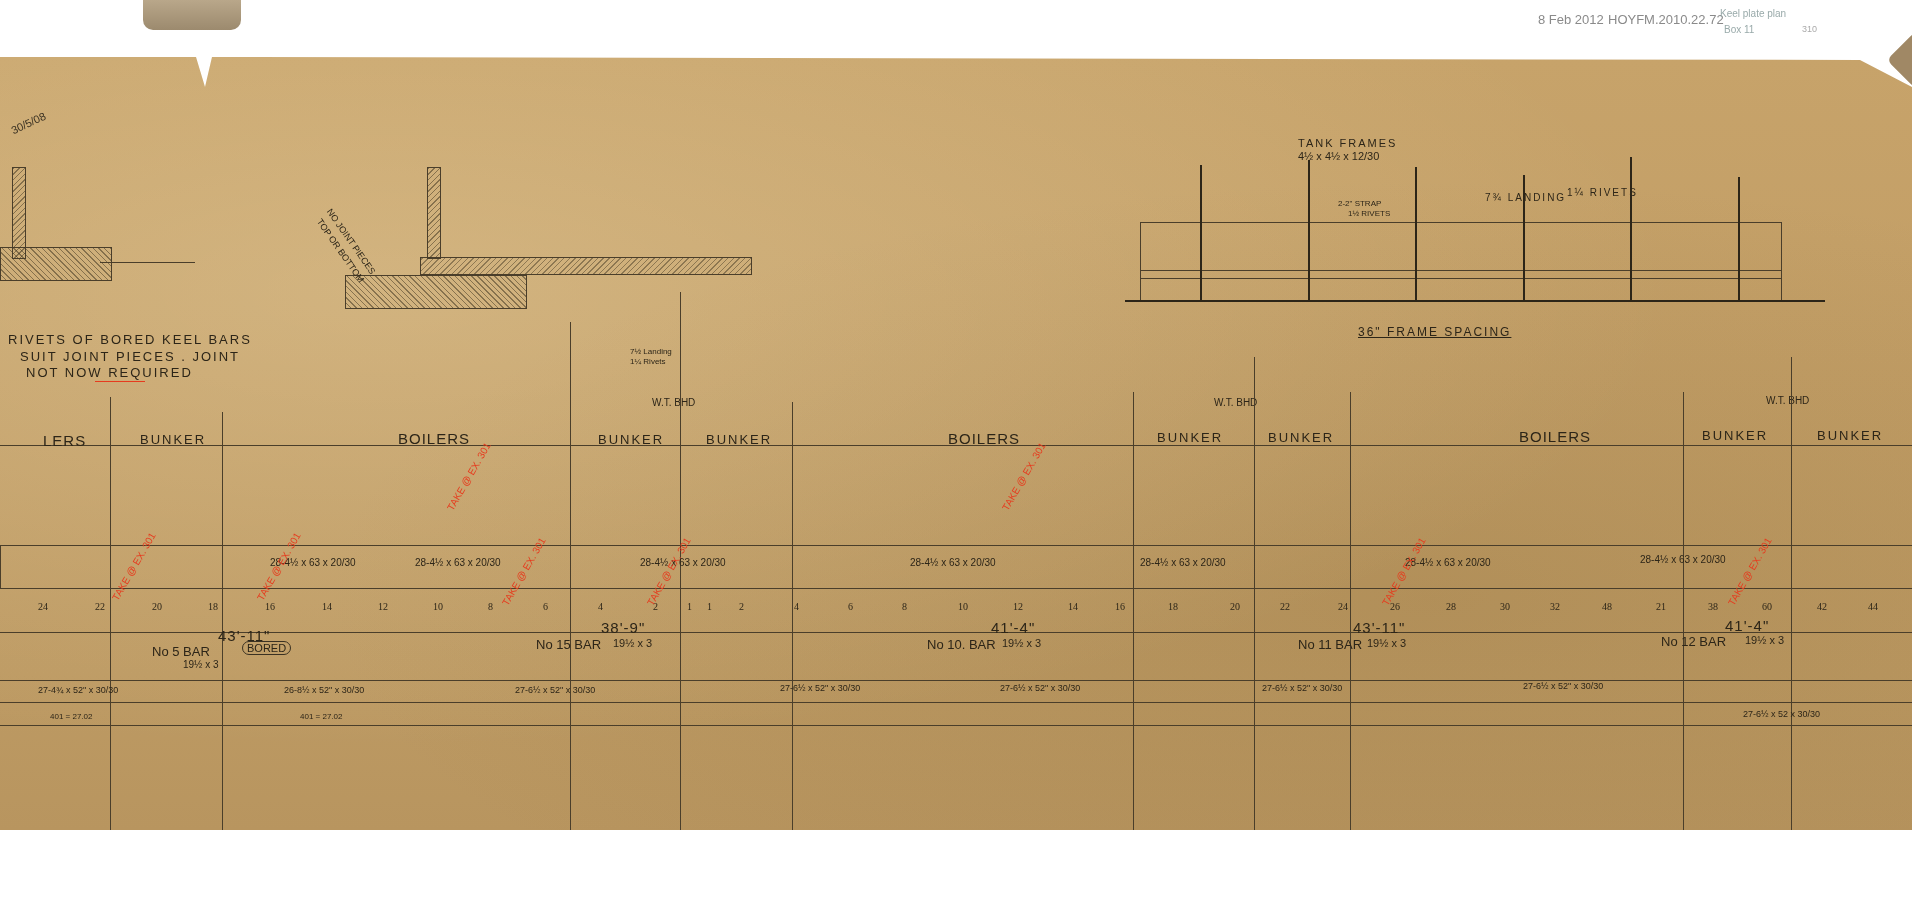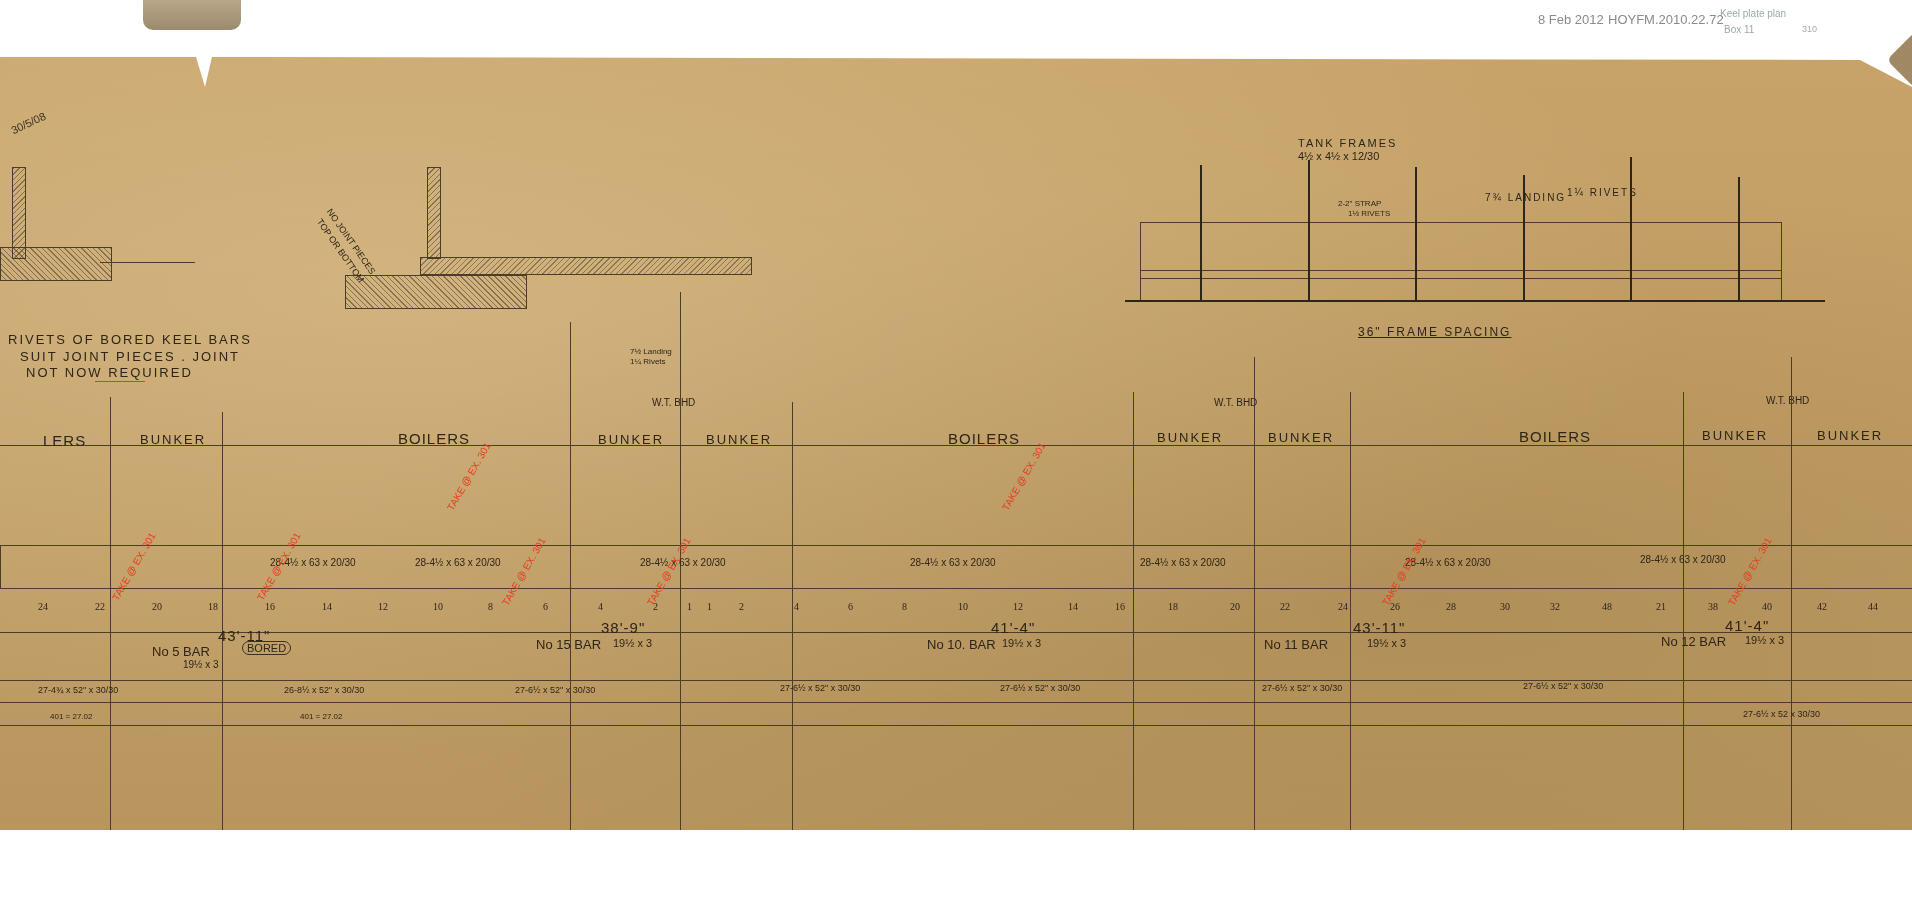--- a/index.html
+++ b/index.html
@@ -137,40 +137,40 @@
   <div class="tick" style="left:1230px;top:544px;">20</div>
   <div class="tick" style="left:1280px;top:544px;">22</div>
   <div class="tick" style="left:1338px;top:544px;">24</div>
   <div class="tick" style="left:1390px;top:544px;">26</div>
   <div class="tick" style="left:1446px;top:544px;">28</div>
   <div class="tick" style="left:1500px;top:544px;">30</div>
   <div class="tick" style="left:1550px;top:544px;">32</div>
   <div class="tick" style="left:1602px;top:544px;">48</div>
   <div class="tick" style="left:1656px;top:544px;">21</div>
   <div class="tick" style="left:1708px;top:544px;">38</div>
-  <div class="tick" style="left:1762px;top:544px;">40</div>
+  <div class="tick" style="left:1762px;top:544px;">60</div>
   <div class="tick" style="left:1817px;top:544px;">42</div>
   <div class="tick" style="left:1868px;top:544px;">44</div>
 
   <div class="hline" style="left:0;top:575px;width:1912px;"></div>
   <div class="label big" style="left:175px;top:570px;">43'-11"</div>
   <div class="label" style="left:152px;top:587px;letter-spacing:0;">No 5 BAR</div>
   <div class="label" style="left:183px;top:602px;font-size:10px;letter-spacing:0;">19½ x 3</div>
   <div class="label" style="left:242px;top:584px;font-size:11px;letter-spacing:0;border:1px solid #3a3122;border-radius:8px;padding:0 4px;">BORED</div>
 
   <div class="label big" style="left:558px;top:562px;">38'-9"</div>
   <div class="label" style="left:536px;top:580px;letter-spacing:0;">No 15 BAR</div>
   <div class="label" style="left:613px;top:580px;font-size:11px;letter-spacing:0;">19½ x 3</div>
 
   <div class="label big" style="left:948px;top:562px;">41'-4"</div>
   <div class="label" style="left:927px;top:580px;letter-spacing:0;">No 10. BAR</div>
   <div class="label" style="left:1002px;top:580px;font-size:11px;letter-spacing:0;">19½ x 3</div>
 
   <div class="label big" style="left:1310px;top:562px;">43'-11"</div>
-  <div class="label" style="left:1264px;top:580px;letter-spacing:0;">No 11 BAR</div>
+  <div class="label" style="left:1298px;top:580px;letter-spacing:0;">No 11 BAR</div>
   <div class="label" style="left:1367px;top:580px;font-size:11px;letter-spacing:0;">19½ x 3</div>
 
   <div class="label big" style="left:1682px;top:560px;">41'-4"</div>
   <div class="label" style="left:1661px;top:577px;letter-spacing:0;">No 12 BAR</div>
   <div class="label" style="left:1745px;top:577px;font-size:11px;letter-spacing:0;">19½ x 3</div>
 
   <div class="label red" style="left:110px;top:540px;">TAKE @ EX. 301</div>
   <div class="label red" style="left:255px;top:540px;">TAKE @ EX. 301</div>
   <div class="label red" style="left:445px;top:450px;">TAKE @ EX. 301</div>
   <div class="label red" style="left:500px;top:545px;">TAKE @ EX. 301</div>

